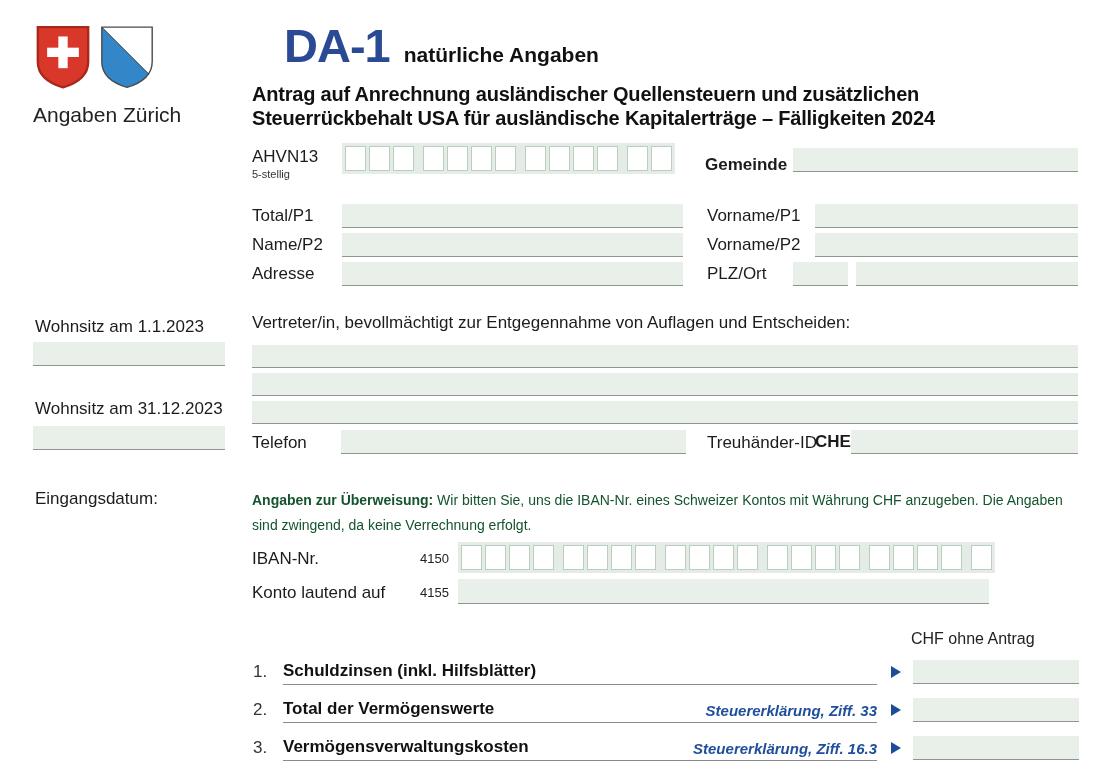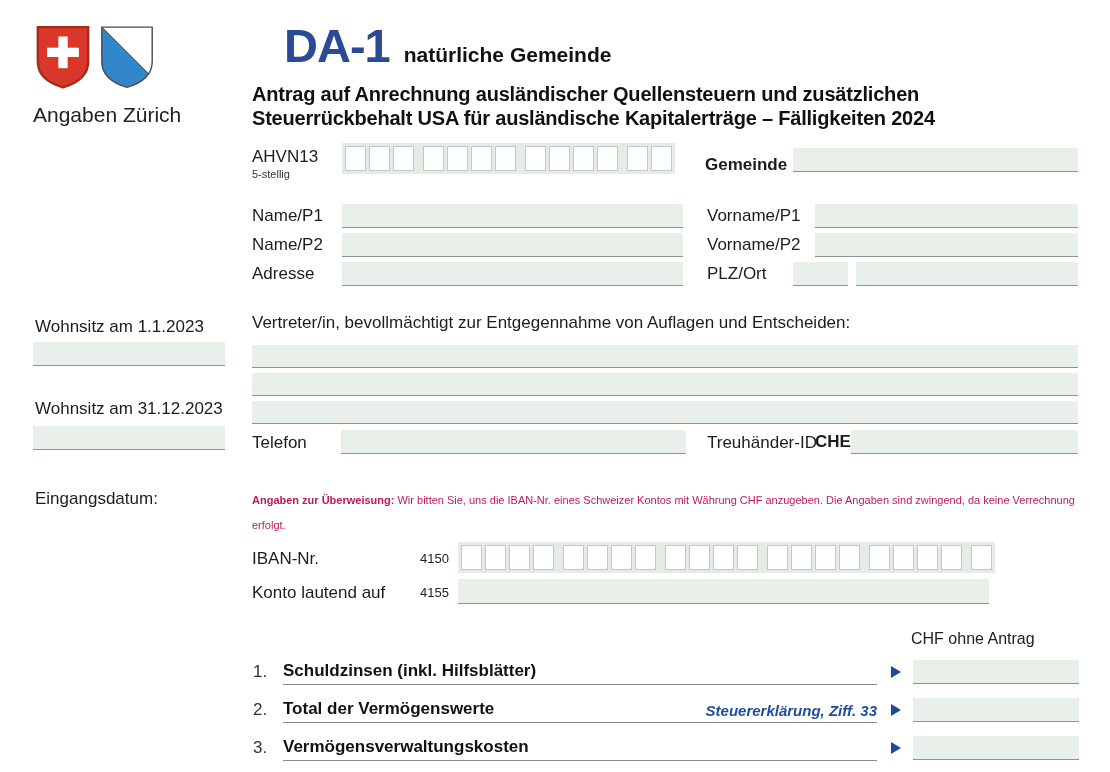--- a/index.html
+++ b/index.html
@@ -27,21 +27,21 @@
   .row-num{position:absolute;left:1px;top:2px;font-size:17px;color:#333;}
   .row-label{position:absolute;left:31px;top:1px;font-size:17px;font-weight:bold;color:#111;white-space:nowrap;}
   .row-rule{position:absolute;left:31px;top:24px;width:594px;border-bottom:1.5px solid #8a8a8a;}
   .row-ref{position:absolute;left:31px;top:4px;width:594px;text-align:right;font-size:15px;
            font-style:italic;font-weight:bold;color:#1f4e9c;white-space:nowrap;}
   .row-arrow{position:absolute;left:639px;top:6px;width:0;height:0;
              border-left:10px solid #1d4c9a;border-top:6px solid transparent;border-bottom:6px solid transparent;}
   .row-field{position:absolute;left:661px;top:0;width:166px;}
   .small-code{font-size:13px;color:#222;}
   .sub-lbl{font-size:11px;color:#333;}
-  .para{font-size:11px;line-height:25px;color:#be185d;}
+  .para{font-size:14px;line-height:25px;color:#14532d;}
 </style>
 </head>
 <body>
 
 <div id="page">
 
   <svg class="shield abs" style="left:35px;top:24px;" width="56" height="66" viewBox="0 0 60 70">
     <path d="M3 3 H57 V40 C57 55 45 63 30 67.5 C15 63 3 55 3 40 Z" fill="#d8372a" stroke="#a8291c" stroke-width="2.5"></path>
     <rect x="25" y="13" width="10" height="34" fill="#fff"></rect>
     <rect x="13" y="25" width="34" height="10" fill="#fff"></rect>
@@ -54,21 +54,21 @@
       </defs>
     <path d="M3 3 H57 V40 C57 55 45 63 30 67.5 C15 63 3 55 3 40 Z" fill="#fff"></path>
     <polygon points="3,3 57,57 57,70 3,70" fill="#3387c9" clip-path="url(#zsh)"></polygon>
     <path d="M3 3 H57 V40 C57 55 45 63 30 67.5 C15 63 3 55 3 40 Z" fill="none" stroke="#4a4a4a" stroke-width="1.5"></path>
     <line x1="3" y1="3" x2="57" y2="57" stroke="#2a2a2a" stroke-width="1" clip-path="url(#zsh)"></line>
   </svg>
   <div class="abs" style="left:33px;top:103px;" id="canton-name">Angaben Zürich</div>
 
   <div class="abs" style="left:252px;top:22px;display:flex;align-items:baseline;">
     <span id="form-code">DA-1</span>
-    <span id="form-subtype">natürliche Gemeinde</span>
+    <span id="form-subtype">natürliche Angaben</span>
   </div>
   <div class="abs title-line" style="left:252px;top:82px;">Antrag auf Anrechnung ausländischer Quellensteuern und zusätzlichen</div>
   <div class="abs title-line" style="left:252px;top:106px;">Steuerrückbehalt USA für ausländische Kapitalerträge – Fälligkeiten 2024</div>
 
   <div class="abs lbl" style="left:252px;top:147px;">AHVN13</div>
   <div class="abs sub-lbl" style="left:252px;top:168px;">5-stellig</div>
   <div class="abs box-strip" style="left:342px;top:143px;height:31px;">
       <div class="box-group">
         <div class="box"></div>
         <div class="box"></div>
@@ -88,21 +88,21 @@
       </div>
       <div class="box-group">
         <div class="box"></div>
         <div class="box"></div>
       </div>
     </div>
 
   <div class="abs lbl bold" style="left:705px;top:155px;">Gemeinde</div>
   <input class="field abs" style="left: 793px; top: 148px; width: 285px;">
 
-  <div class="abs lbl" style="left:252px;top:206px;">Name/P1</div>
+  <div class="abs lbl" style="left:252px;top:206px;">Total/P1</div>
   <input class="field abs" style="left: 342px; top: 204px; width: 341px;">
   <div class="abs lbl" style="left:707px;top:206px;">Vorname/P1</div>
   <input class="field abs" style="left: 815px; top: 204px; width: 263px;">
 
   <div class="abs lbl" style="left:252px;top:235px;">Name/P2</div>
   <input class="field abs" style="left: 342px; top: 233px; width: 341px;">
   <div class="abs lbl" style="left:707px;top:235px;">Vorname/P2</div>
   <input class="field abs" style="left: 815px; top: 233px; width: 263px;">
 
   <div class="abs lbl" style="left:252px;top:264px;">Adresse</div>
@@ -190,18 +190,19 @@
     <span class="row-label">Total der Vermögenswerte</span>
     <span class="row-ref">Steuererklärung, Ziff. 33</span>
     <span class="row-rule"></span>
     <span class="row-arrow"></span>
     <input class="field row-field" style="">
   </div>
 
   <div class="amount-row" style="top:736px;">
     <span class="row-num">3.</span>
     <span class="row-label">Vermögensverwaltungskosten</span>
+    <span class="row-ref">Steuererklärung, Ziff. 16.3</span>
     <span class="row-rule"></span>
     <span class="row-arrow"></span>
     <input class="field row-field" style="">
   </div>
 
 </div>
 
 </body></html>

